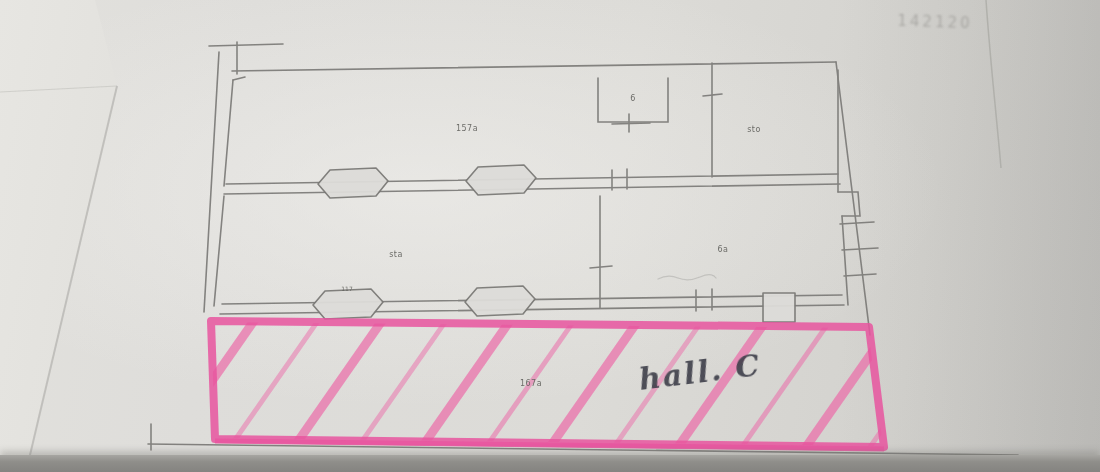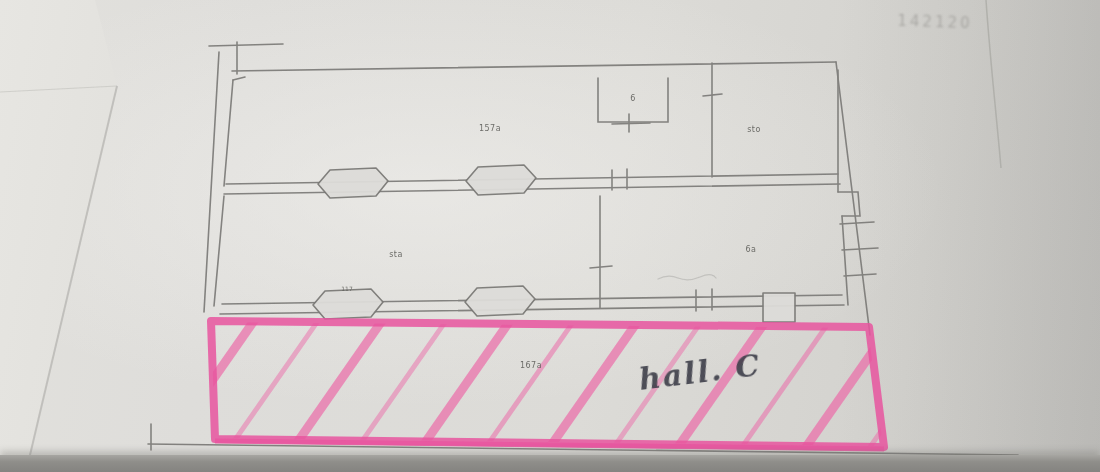--- a/index.html
+++ b/index.html
@@ -147,26 +147,26 @@
         <line x1="662" y1="470" x2="777" y2="305" stroke-width="9" opacity="0.7"></line>
         <line x1="726" y1="470" x2="841" y2="305" stroke-width="5" opacity="0.55"></line>
         <line x1="790" y1="470" x2="905" y2="305" stroke-width="9" opacity="0.7"></line>
         <line x1="854" y1="470" x2="969" y2="305" stroke-width="5" opacity="0.5"></line>
       </g>
       <polygon points="211,321 869,327 884,447 215,439" fill="none" stroke="#e8559f" stroke-width="8" stroke-linejoin="round" opacity="0.85"></polygon>
       <line x1="215" y1="441" x2="884" y2="449" stroke="#e8559f" stroke-width="5" opacity="0.8"></line>
     </g>
   </svg>
 
-  <span class="lbl" style="left:490px;top:128px">157a</span>
+  <span class="lbl" style="left:467px;top:128px">157a</span>
   <span class="lbl" style="left:633px;top:98px">6</span>
   <span class="lbl" style="left:754px;top:129px">sto</span>
   <span class="lbl" style="left:396px;top:254px">sta</span>
-  <span class="lbl" style="left:751px;top:249px">6a</span>
+  <span class="lbl" style="left:723px;top:249px">6a</span>
   <span class="lbl tiny" style="left:347px;top:288px">117</span>
-  <span class="lbl" style="left:531px;top:365px">167a</span>
+  <span class="lbl" style="left:531px;top:383px">167a</span>
 
   <span class="hall-name" style="left:700px;top:372px">hall. C</span>
 
   <span class="corner-note" style="left:935px;top:22px">142120</span>
 
   <div class="bottom-band"></div>
 </div>
 
 </body></html>

